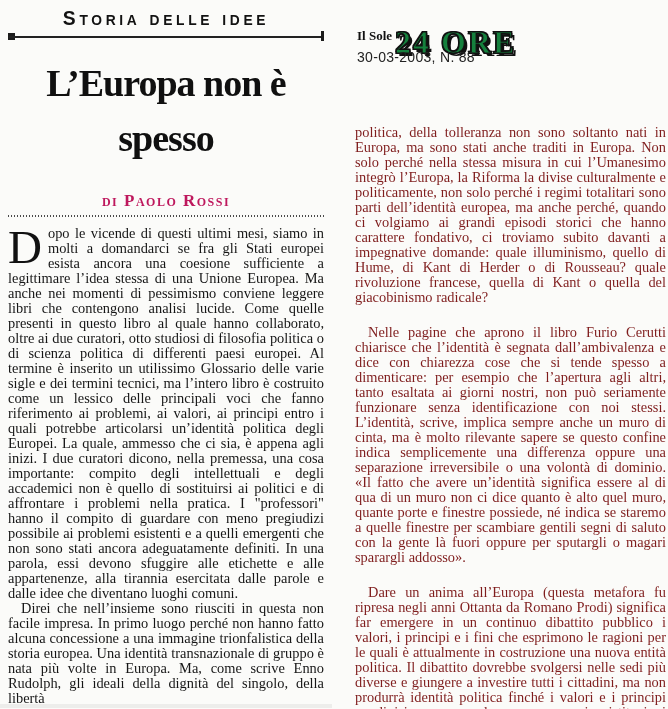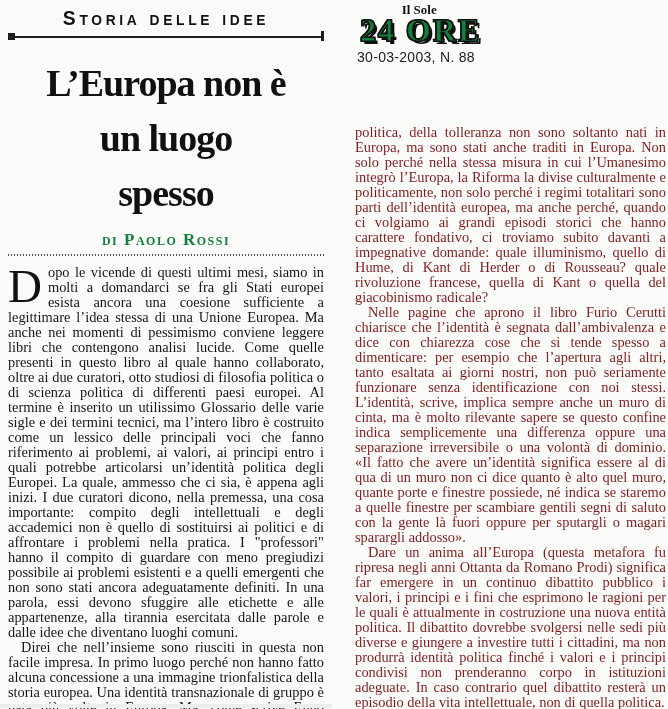--- a/index.html
+++ b/index.html
@@ -22,42 +22,42 @@
   .section-rule .line{position:absolute;left:1px;right:1px;top:5px;height:2px;background:#222;}
   .section-rule .sq-left{position:absolute;left:0;top:2px;width:7px;height:7px;background:#1c1c1c;}
   .section-rule .tick-right{position:absolute;right:0;top:0;width:3px;height:10px;background:#1c1c1c;}
   .headline{
     margin-top:13px;text-align:center;
     font-weight:bold;font-size:38px;line-height:55px;
     letter-spacing:-1px;color:#101010;
   }
   .headline span{display:block;}
   .byline{
-    margin-top:9px;text-align:center;
+    margin-top:25px;text-align:center;
     font-variant:small-caps;font-weight:bold;
-    font-size:17px;letter-spacing:1.5px;color:#15803d;
+    font-size:17px;letter-spacing:1.5px;color:#be185d;
   }
   .dotted-rule{
     margin-top:4px;height:2px;
     background-image:repeating-linear-gradient(90deg,#4a4a4a 0 1px,transparent 1px 3px);
   }
   .body-text{
     margin-top:9px;
     font-size:14.4px;line-height:15px;text-align:justify;
     color:#161616;hyphens:auto;-webkit-hyphens:auto;
   }
   .body-text p{margin:0;}
   .body-text p.indent{text-indent:13px;}
   .dropcap{
     float:left;font-size:47px;line-height:.8;
     padding:3px 6px 0 0;color:#111;
   }
   
   .right-col{position:absolute;left:355px;top:0;width:311px;}
-  .logo-row{position:absolute;top:2px;left:2px;display:flex;align-items:center;flex-direction:column;}
+  .logo-row{position:absolute;top:28px;left:2px;display:flex;align-items:flex-start;}
   .logo-prefix{
     font-family:"Liberation Serif", serif;font-weight:bold;
     font-size:13px;line-height:13px;color:#111;margin-top:1px;
   }
   .logo-main{
     font-family:"Liberation Serif", serif;font-weight:bold;
     font-size:32px;line-height:30px;margin-left:3px;margin-top:-1px;
     letter-spacing:2px;color:#15803d;
     -webkit-text-stroke:1.2px #111;
     text-shadow:-1px -1px 0 #111,1px -1px 0 #111,-1px 1px 0 #111,1px 1px 0 #111,3px 3px 0 #111;
@@ -66,40 +66,39 @@
     position:absolute;top:49px;left:2px;
     font-family:"Liberation Sans", sans-serif;
     font-size:14px;letter-spacing:.3px;color:#222;
   }
   .right-body{
     position:absolute;top:125px;left:0;width:311px;
     font-size:14.4px;line-height:15px;text-align:justify;
     color:#7f1d1d;hyphens:auto;-webkit-hyphens:auto;
   }
   .right-body p{margin:0;}
-  .right-body p.indent{text-indent:13px;}
+  .right-body p.indent{text-indent:13px;margin-top:20px;}
   .scan-streak{position:absolute;left:0;top:704px;width:332px;height:4px;background:#ededeb;}
 </style>
 </head>
 <body>
 
 <div class="page">
 
   <div class="left-col">
     <div class="section-label">Storia delle idee</div>
 
     <div class="section-rule">
       <div class="sq-left"></div>
       <div class="line"></div>
       <div class="tick-right"></div>
     </div>
 
     <h1 class="headline" style="margin:13px 0 0 0;">
       <span>L’Europa non è</span>
-      <span>un luogo</span>
       <span>spesso</span>
     </h1>
 
     <div class="byline">di Paolo Rossi</div>
 
     <div class="dotted-rule"></div>
 
     <div class="body-text">
       <p><span class="dropcap">D</span><span>opo le vicende di questi ultimi mesi, siamo in molti a domandarci se fra gli Stati europei esista ancora una coesione sufficiente a legittimare l’idea stessa di una Unione Europea. Ma anche nei momenti di pessimismo conviene leggere libri che contengono analisi lucide. Come quelle presenti in questo libro al quale hanno collaborato, oltre ai due curatori, otto studiosi di filosofia politica o di scienza politica di differenti paesi europei. Al termine è inserito un utilissimo Glossario delle varie sigle e dei termini tecnici, ma l’intero libro è costruito come un lessico delle principali voci che fanno riferimento ai problemi, ai valori, ai principi entro i quali potrebbe articolarsi un’identità politica degli Europei. La quale, ammesso che ci sia, è appena agli inizi. I due curatori dicono, nella premessa, una cosa importante: compito degli intellettuali e degli accademici non è quello di sostituirsi ai politici e di affrontare i problemi nella pratica. I "professori" hanno il compito di guardare con meno pregiudizi possibile ai problemi esistenti e a quelli emergenti che non sono stati ancora adeguatamente definiti. In una parola, essi devono sfuggire alle etichette e alle appartenenze, alla tirannia esercitata dalle parole e dalle idee che diventano luoghi comuni.</span></p>
       <p class="indent"><span>Direi che nell’insieme sono riusciti in questa non facile impresa. In primo luogo perché non hanno fatto alcuna concessione a una immagine trionfalistica della storia europea. Una identità transnazionale di gruppo è nata più volte in Europa. Ma, come scrive Enno Rudolph, gli ideali della dignità del singolo, della libertà</span></p>

